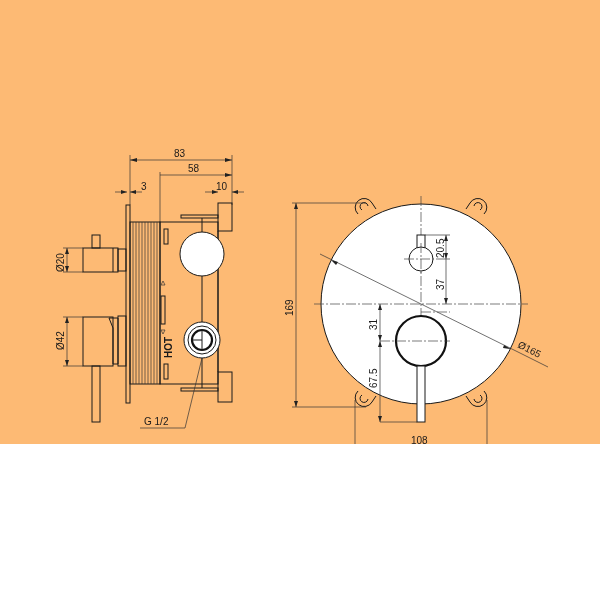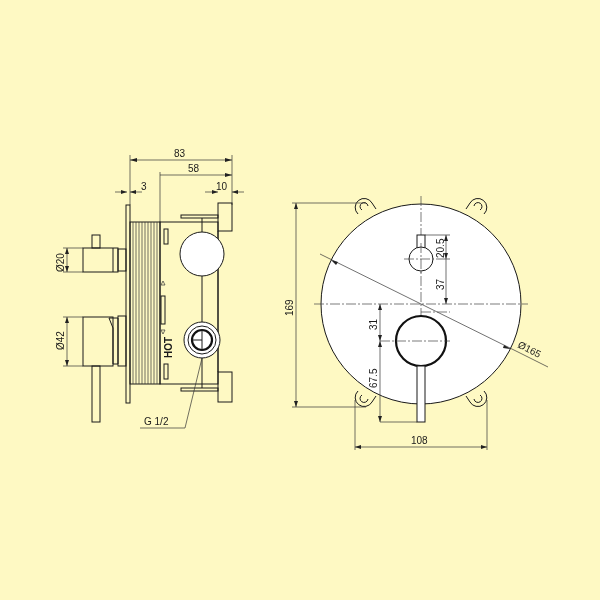--- a/index.html
+++ b/index.html
@@ -1,16 +1,16 @@
 <!DOCTYPE html>
 <html><head>
 <meta charset="utf-8">
 <style>
   html, body { margin: 0; padding: 0; background: #ffffff; }
-  #canvas { position: relative; width: 600px; height: 600px; background: #fef9c3; overflow: hidden; }
+  #canvas { position: relative; width: 600px; height: 444px; background: #fdba74; overflow: hidden; }
   svg { position: absolute; left: 0; top: 0; }
   .ln { stroke: #1a1a1a; stroke-width: 1; fill: none; }
   .thick { stroke: #111; stroke-width: 2.2; fill: none; }
   .thin { stroke: #333; stroke-width: 0.7; fill: none; }
   .center { stroke: #444; stroke-width: 0.7; fill: none; stroke-dasharray: 10 2 2 2; }
   .fillw { fill: #ffffff; }
   text { font-family: "Liberation Sans", sans-serif; font-size: 10px; fill: #1a1a1a; }
   .bold { font-weight: bold; }
 </style>
 </head>

